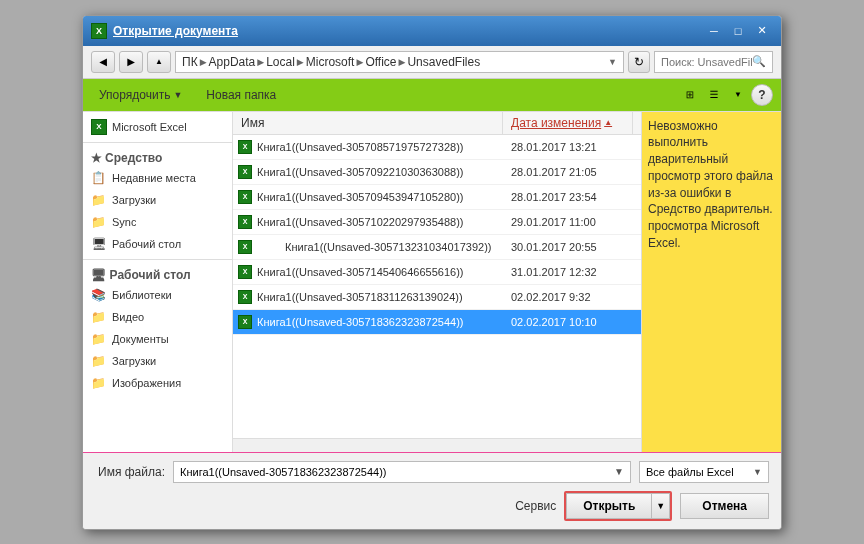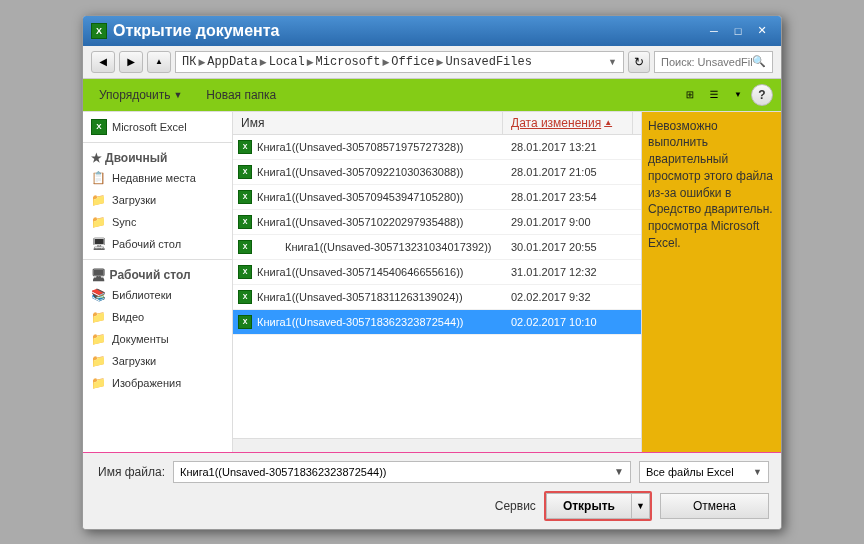--- a/index.html
+++ b/index.html
@@ -1,28 +1,28 @@
 <!DOCTYPE html>
 <html><head>
   <meta charset="utf-8">
   <style>
     * { box-sizing: border-box; margin: 0; padding: 0; font-family: 'Segoe UI', Tahoma, sans-serif; font-size: 12px; }
     body { background: #ababab; display: flex; justify-content: center; align-items: center; height: 100vh; }
     .dialog { width: 700px; background: #f0f0f0; border: 1px solid #999; box-shadow: 3px 3px 12px rgba(0,0,0,0.5); border-radius: 4px; overflow: hidden; }
     .title-bar { background: linear-gradient(to bottom, #4a90d3, #2a6aad); color: white; padding: 6px 8px; display: flex; align-items: center; justify-content: space-between; }
     .title-bar-left { display: flex; align-items: center; gap: 6px; }
     .title-icon { width: 16px; height: 16px; background: #1a7f1a; border: 1px solid #0a5f0a; display: flex; align-items: center; justify-content: center; color: white; font-size: 9px; font-weight: bold; }
-    .title-text { font-size: 16px; font-weight: bold; }
+    .title-text { font-size: 12px; font-weight: bold; text-decoration: underline; }
     .title-controls { display: flex; gap: 2px; }
     .title-btn { width: 22px; height: 18px; display: flex; align-items: center; justify-content: center; cursor: pointer; font-size: 11px; color: white; border-radius: 2px; }
     
     .address-bar { background: #f0f0f0; padding: 5px 8px; display: flex; align-items: center; gap: 4px; border-bottom: 1px solid #ccc; }
     .nav-btn { width: 24px; height: 22px; background: linear-gradient(to bottom, #f8f8f8, #ddd); border: 1px solid #bbb; border-radius: 3px; display: flex; align-items: center; justify-content: center; cursor: pointer; font-size: 10px; }
     .path-box { flex: 1; height: 22px; background: white; border: 1px solid #bbb; display: flex; align-items: center; padding: 0 6px; gap: 2px; overflow: hidden; }
-    .path-part { color: #333; white-space: nowrap; font-family: Liberation Mono, monospace; }
+    .path-part { color: #333; white-space: nowrap; }
     .path-arrow { color: #666; font-size: 9px; }
     .refresh-btn { width: 22px; height: 22px; background: linear-gradient(to bottom, #f8f8f8, #ddd); border: 1px solid #bbb; border-radius: 3px; display: flex; align-items: center; justify-content: center; cursor: pointer; }
     .search-box { width: 119px; height: 22px; border: 1px solid #bbb; display: flex; align-items: center; padding: 0 6px; background: white; }
     .search-input { border: none; outline: none; width: 100%; font-size: 11px; color: #999; background: transparent; }
     .search-icon { color: #666; font-size: 11px; }
     
     .toolbar { background: #84cc16; padding: 4px 8px; display: flex; align-items: center; gap: 8px; border-bottom: 1px solid #ddd; }
     .toolbar-btn { height: 24px; padding: 0 8px; background: transparent; border: none; cursor: pointer; display: flex; align-items: center; gap: 3px; font-size: 12px; color: #333; border-radius: 2px; }
     .view-icons { display: flex; gap: 2px; margin-left: auto; }
     .view-icon-btn { width: 22px; height: 22px; display: flex; align-items: center; justify-content: center; cursor: pointer; border: 1px solid transparent; border-radius: 2px; font-size: 10px; }
@@ -48,36 +48,36 @@
     .file-list { flex: 1; overflow-y: auto; background: white; }
     .file-row { display: flex; align-items: center; padding: 2px 0; cursor: pointer; border-bottom: 1px solid #f0f0f0; }
     .file-row.selected { background: #3399ff; color: white; }
     .file-row.selected .file-cell { color: white; }
     .file-cell { padding: 2px 8px; font-size: 11px; white-space: nowrap; overflow: hidden; text-overflow: ellipsis; color: #333; }
     .file-icon { width: 16px; height: 16px; display: flex; align-items: center; justify-content: center; flex-shrink: 0; }
     .file-name-cell { width: 270px; flex-shrink: 0; display: flex; align-items: center; gap: 4px; padding: 2px 4px; }
     .file-date-cell { width: 130px; flex-shrink: 0; }
     .file-type-cell { width: 110px; flex-shrink: 0; }
     
-    .preview-panel { width: 140px; background: #eab308; border-left: 1px solid #ddd; padding: 6px; font-size: 10px; color: #333; overflow: hidden; flex-shrink: 0; line-height: 1.4; }
+    .preview-panel { width: 140px; background: #fde047; border-left: 1px solid #ddd; padding: 6px; font-size: 10px; color: #333; overflow: hidden; flex-shrink: 0; line-height: 1.4; }
     
     .hscroll { height: 14px; background: #f0f0f0; border-top: 1px solid #ddd; display: flex; align-items: center; }
     
     .bottom-section { background: #f0f0f0; padding: 8px 12px; border-top: 1px solid #ec4899; }
     .filename-row { display: flex; align-items: center; gap: 8px; margin-bottom: 8px; }
     .filename-label { width: 70px; text-align: right; flex-shrink: 0; color: #333; }
     .filename-input { flex: 1; height: 22px; border: 1px solid #bbb; padding: 0 6px; background: white; font-size: 11px; display: flex; align-items: center; justify-content: space-between; cursor: pointer; }
     .filename-dropdown { font-size: 10px; color: #555; }
     .filetype-combo { width: 130px; height: 22px; border: 1px solid #bbb; padding: 0 6px; background: white; display: flex; align-items: center; justify-content: space-between; flex-shrink: 0; cursor: pointer; }
     .action-row { display: flex; justify-content: flex-end; align-items: center; gap: 8px; }
     .service-btn { background: transparent; border: none; cursor: pointer; color: #333; font-size: 12px; }
     .open-btn-group { display: flex; border: 2px solid #e05050; border-radius: 2px; }
     .open-btn { height: 26px; padding: 0 16px; background: linear-gradient(to bottom, #f8f8f8, #e0e0e0); border: 1px solid #bbb; cursor: pointer; font-size: 12px; font-weight: bold; }
     .open-dropdown { width: 18px; height: 26px; background: linear-gradient(to bottom, #f8f8f8, #e0e0e0); border: 1px solid #bbb; border-left: none; cursor: pointer; display: flex; align-items: center; justify-content: center; font-size: 9px; }
-    .cancel-btn { height: 26px; padding: 0 32px; background: linear-gradient(to bottom, #f8f8f8, #e0e0e0); border: 1px solid #bbb; cursor: pointer; font-size: 12px; }
+    .cancel-btn { height: 26px; padding: 0 21px; background: linear-gradient(to bottom, #f8f8f8, #e0e0e0); border: 1px solid #bbb; cursor: pointer; font-size: 12px; font-weight: bold; }
     
     .excel-icon { width: 16px; height: 16px; background: #1a7f1a; border: 1px solid #0a5f0a; display: flex; align-items: center; justify-content: center; color: white; font-size: 8px; font-weight: bold; }
   </style>
 </head>
 <body>
 
 <div class="dialog">
 
   <div class="title-bar">
     <div class="title-bar-left">
@@ -138,21 +138,21 @@
 
       <div class="sidebar-item">
         <div class="sidebar-icon">
           <div class="excel-icon">X</div>
         </div>
         <span class="sidebar-label">Microsoft Excel</span>
       </div>
       <div class="sidebar-divider"></div>
 
       <div class="sidebar-header">
-        <span>★ Двоичный</span>
+        <span>★ Средство</span>
       </div>
       <div class="sidebar-item">
         <div class="sidebar-icon">📋</div>
         <span class="sidebar-label">Недавние места</span>
       </div>
       <div class="sidebar-item">
         <div class="sidebar-icon">📁</div>
         <span class="sidebar-label">Загрузки</span>
       </div>
       <div class="sidebar-item">
@@ -238,21 +238,21 @@
       <div class="file-cell file-type-cell">Двоичный лист ...</div>
 
     </div>
           <div class="file-row">
       <div class="file-name-cell">
         <div class="file-icon">
           <div style="width:14px;height:14px;background:#1a7f1a;border:1px solid #0a5f0a;display:flex;align-items:center;justify-content:center;color:white;font-size:7px;font-weight:bold;">X</div>
         </div>
         <span class="file-cell" style="width:auto;padding:0;">Книга1((Unsaved-305710220297935488))</span>
       </div>
-      <div class="file-cell file-date-cell">29.01.2017 9:00</div>
+      <div class="file-cell file-date-cell">29.01.2017 11:00</div>
       <div class="file-cell file-type-cell">Двоичный лист ...</div>
 
     </div>
           <div class="file-row">
       <div class="file-name-cell">
         <div class="file-icon">
           <div style="width:14px;height:14px;background:#1a7f1a;border:1px solid #0a5f0a;display:flex;align-items:center;justify-content:center;color:white;font-size:7px;font-weight:bold;">X</div>
         </div>
         <span class="file-cell" style="width:auto;padding:0;margin-left:28px;">Книга1((Unsaved-305713231034017392))</span>
       </div>

